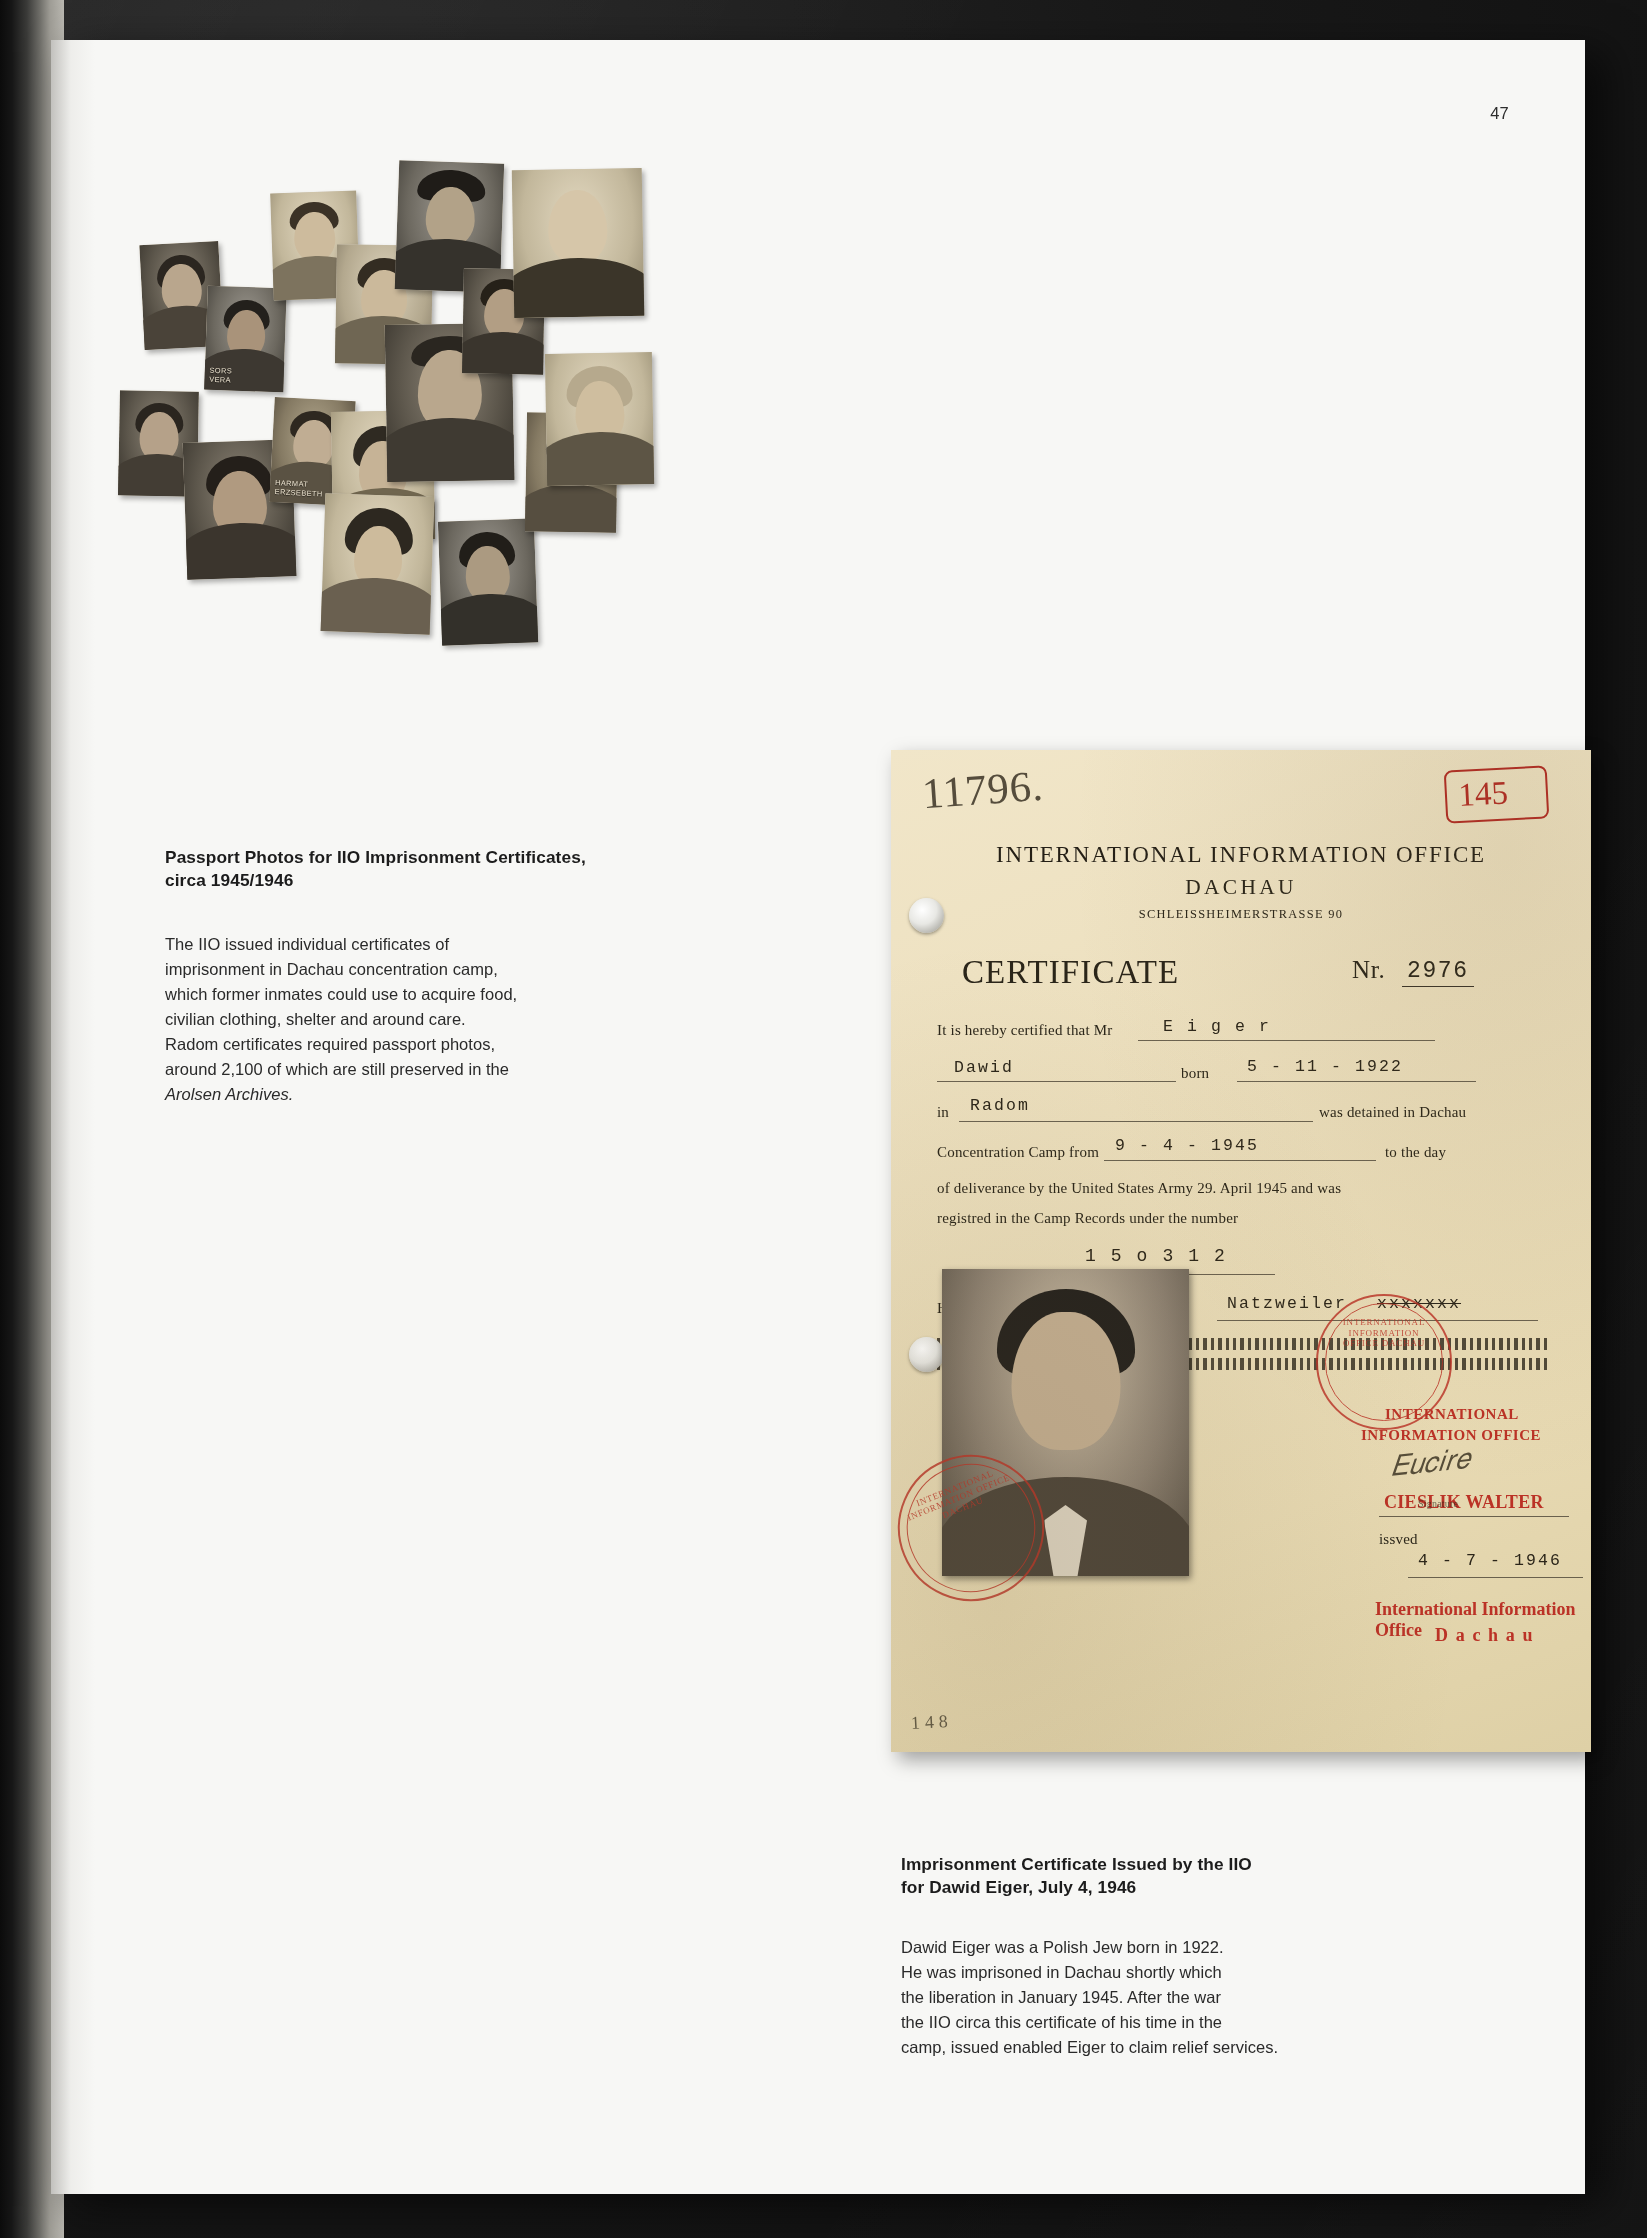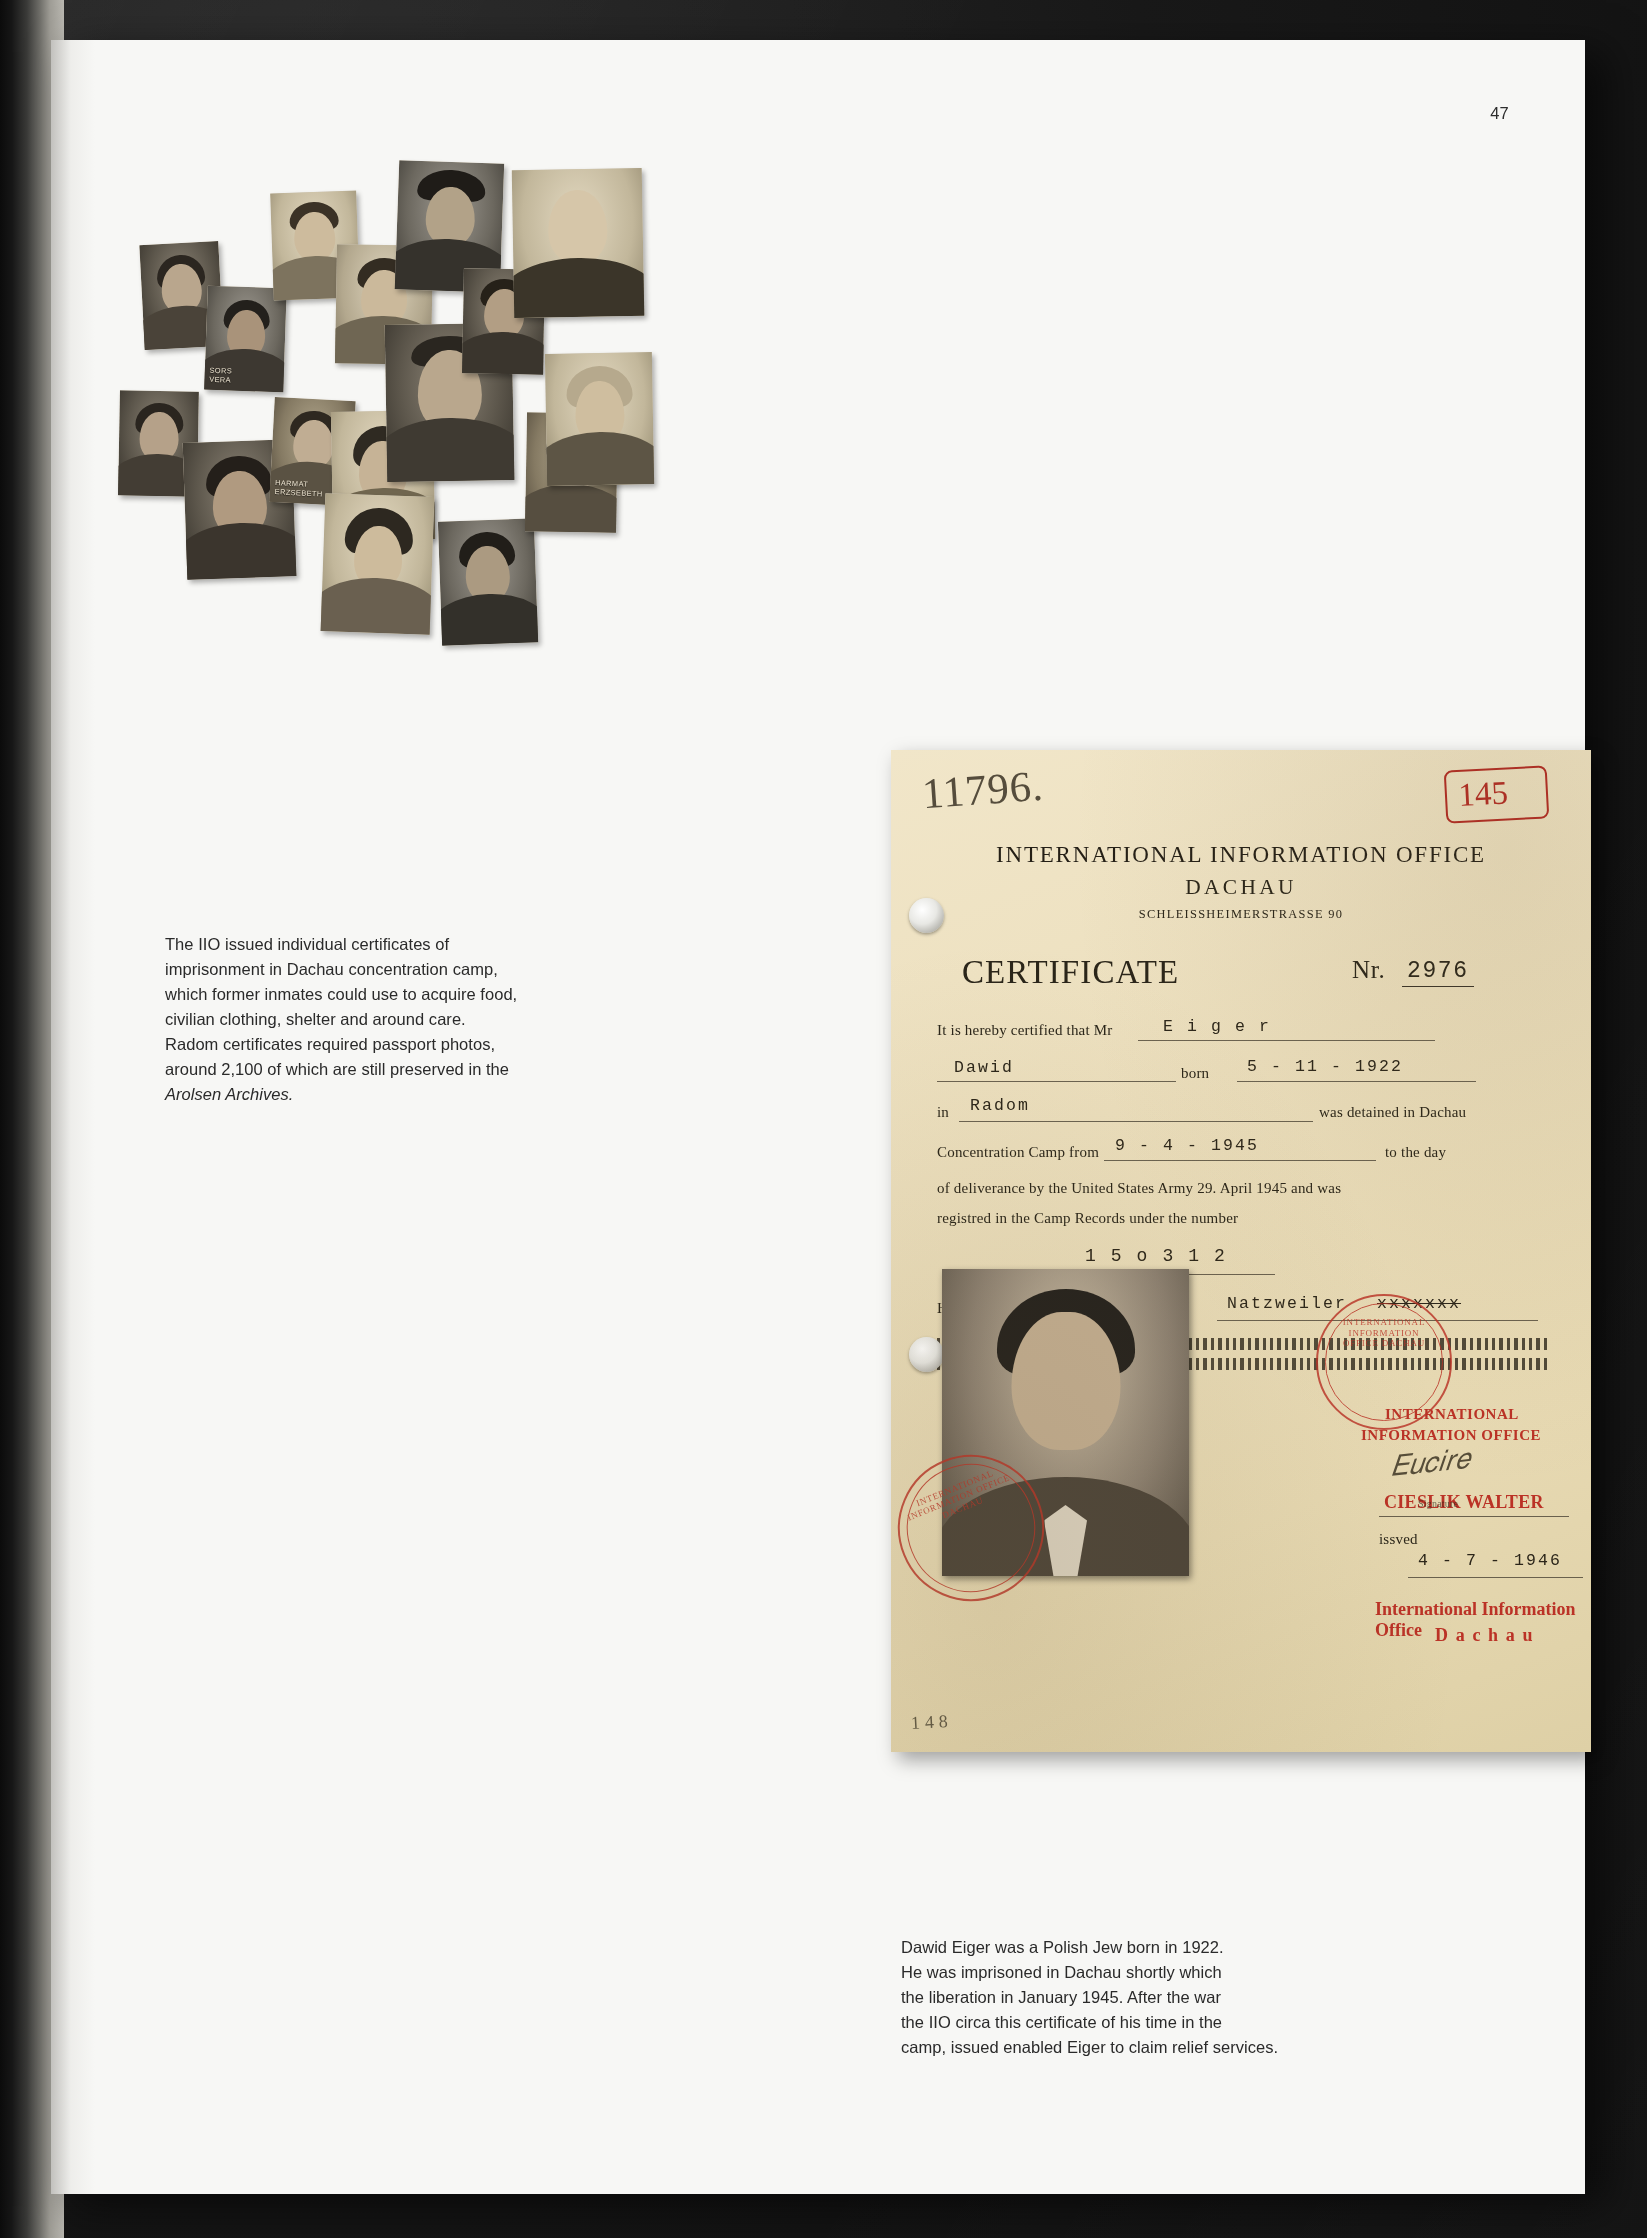--- a/index.html
+++ b/index.html
@@ -453,20 +453,22 @@
     <div class="photo" style="left:404px; top:148px; width:107px; height:132px; transform:rotate(-1deg);">
       <div class="ph-inner bg-sepia">
         <div class="hair" style="width:66px;height:41px;top:13px;background:#b6a98d;"></div>
         <div class="head" style="width:49px;height:63px;top:28px;background:#cfbe9f;"></div>
         <div class="shoulders" style="background:#5d5545;"></div>
       </div>
     </div>
 
   </div>
 
+  <div class="cap-title" id="cap1-title" style="white-space:pre-line;">Passport Photos for IIO Imprisonment Certificates,
+circa 1945/1946</div>
 
   <div class="cap-body" id="cap1-body">
     <div>The IIO issued individual certificates of</div>
     <div>imprisonment in Dachau concentration camp,</div>
     <div>which former inmates could use to acquire food,</div>
     <div>civilian clothing, shelter and around care.</div>
     <div>Radom certificates required passport photos,</div>
     <div>around 2,100 of which are still preserved in the</div>
     <div style="font-style:italic;">Arolsen Archives.</div>
   </div>
@@ -553,20 +555,22 @@
     <div class="ln" style="left:488px; top:781px;">issved</div>
     <div class="tw" style="left:527px; top:801px;">4 - 7 - 1946</div>
     <div class="rule" style="left:517px; top:827px; width:175px;"></div>
 
     <div class="redline" style="left:484px; top:849px; font-size:18px;">International Information Office</div>
     <div class="redline" style="left:544px; top:875px; font-size:18px; letter-spacing:1.6px;">D a c h a u</div>
 
     <div class="ln" style="left:20px; top:962px; font-size:18px; opacity:.7; transform:rotate(-3deg);">1 4 8</div>
   </div>
 
+  <div class="cap-title" id="cap2-title" style="white-space:pre-line;">Imprisonment Certificate Issued by the IIO
+for Dawid Eiger, July 4, 1946</div>
 
   <div class="cap-body" id="cap2-body">
     <div>Dawid Eiger was a Polish Jew born in 1922.</div>
     <div>He was imprisoned in Dachau shortly which</div>
     <div>the liberation in January 1945. After the war</div>
     <div>the IIO circa this certificate of his time in the</div>
     <div>camp, issued enabled Eiger to claim relief services.</div>
   </div>
 
 </div>

